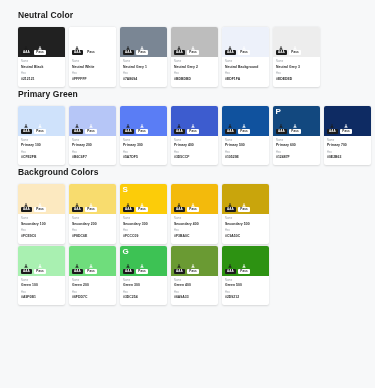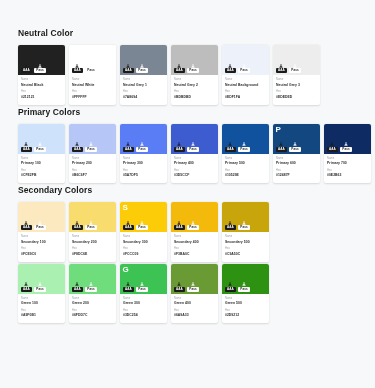--- a/index.html
+++ b/index.html
@@ -9,21 +9,21 @@
     overflow: hidden;
   }
   body {
     background: #f7f8f9;
     font-family: "Liberation Sans", sans-serif;
     -webkit-font-smoothing: antialiased;
   }
   .page {
     width: 298px;
     height: 388px;
-    padding: 28px 0 0 0;
+    padding: 10px 0 0 0;
     position: relative;
   }
   .section {
     margin-bottom: 2px;
   }
   .section-title {
     font-size: 8.5px;
     font-weight: 700;
     color: #1b1b1b;
     letter-spacing: 0.1px;
@@ -319,21 +319,21 @@
               </div>
               <div class="meta-group">
                 <div class="meta-label">Hex</div>
                 <div class="meta-value">#EDEDED</div>
               </div>
             </div>
           </div>
         </div>
       </div>
       <div class="section">
-        <div class="section-title">Primary Colors</div>
+        <div class="section-title">Primary Green</div>
         <div class="cards">
           <div class="card">
             <div class="swatch" style="background: rgb(207, 226, 251);">
               <div class="badges">
                 <div class="badge-wrap">
                   <span class="badge-mark">
                     <svg width="4" height="4" viewBox="0 0 8 8">
                       <circle cx="4" cy="2.2" r="1.6" fill="#1b1b1b"></circle>
                       <path d="M0.8 7.4 C0.8 5.3 2.2 4.2 4 4.2 C5.8 4.2 7.2 5.3 7.2 7.4 Z" fill="#1b1b1b"></path>
                     </svg>
@@ -563,21 +563,21 @@
               </div>
               <div class="meta-group">
                 <div class="meta-label">Hex</div>
                 <div class="meta-value">#0E2B63</div>
               </div>
             </div>
           </div>
         </div>
       </div>
       <div class="section">
-        <div class="section-title">Secondary Colors</div>
+        <div class="section-title">Background Colors</div>
         <div class="cards">
           <div class="card">
             <div class="swatch" style="background: rgb(252, 233, 192);">
               <div class="badges">
                 <div class="badge-wrap">
                   <span class="badge-mark">
                     <svg width="4" height="4" viewBox="0 0 8 8">
                       <circle cx="4" cy="2.2" r="1.6" fill="#1b1b1b"></circle>
                       <path d="M0.8 7.4 C0.8 5.3 2.2 4.2 4 4.2 C5.8 4.2 7.2 5.3 7.2 7.4 Z" fill="#1b1b1b"></path>
                     </svg>

